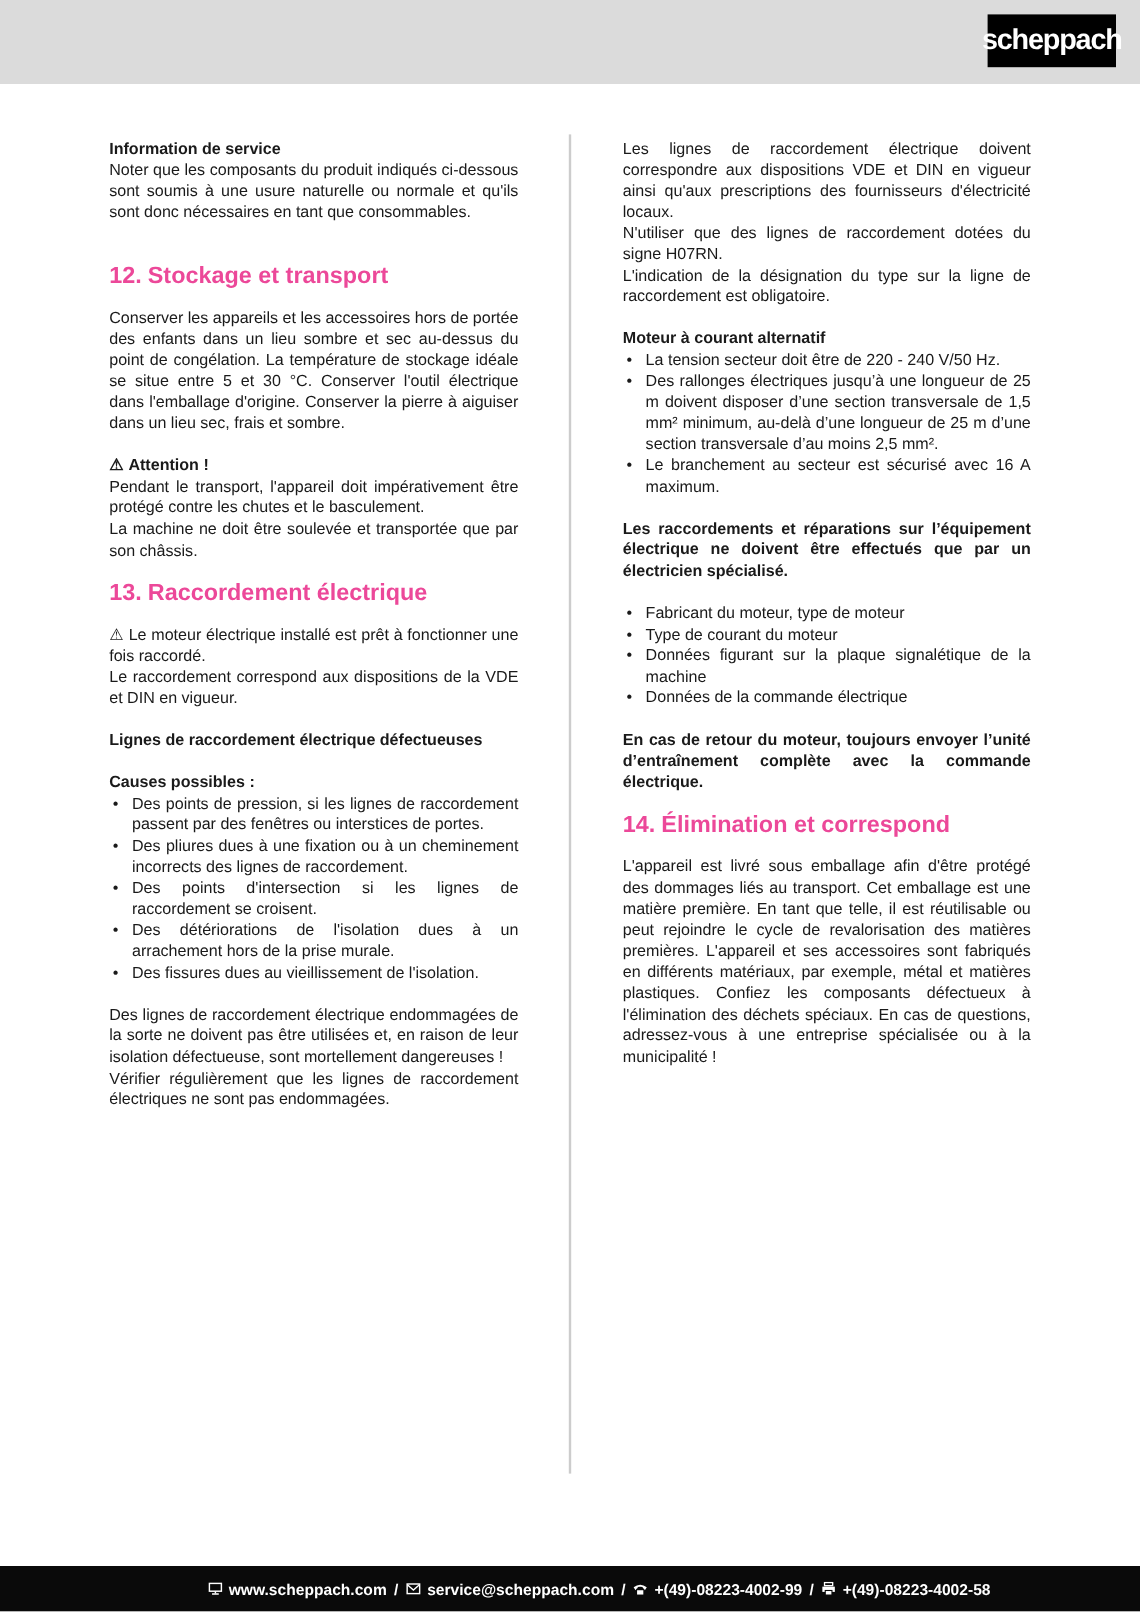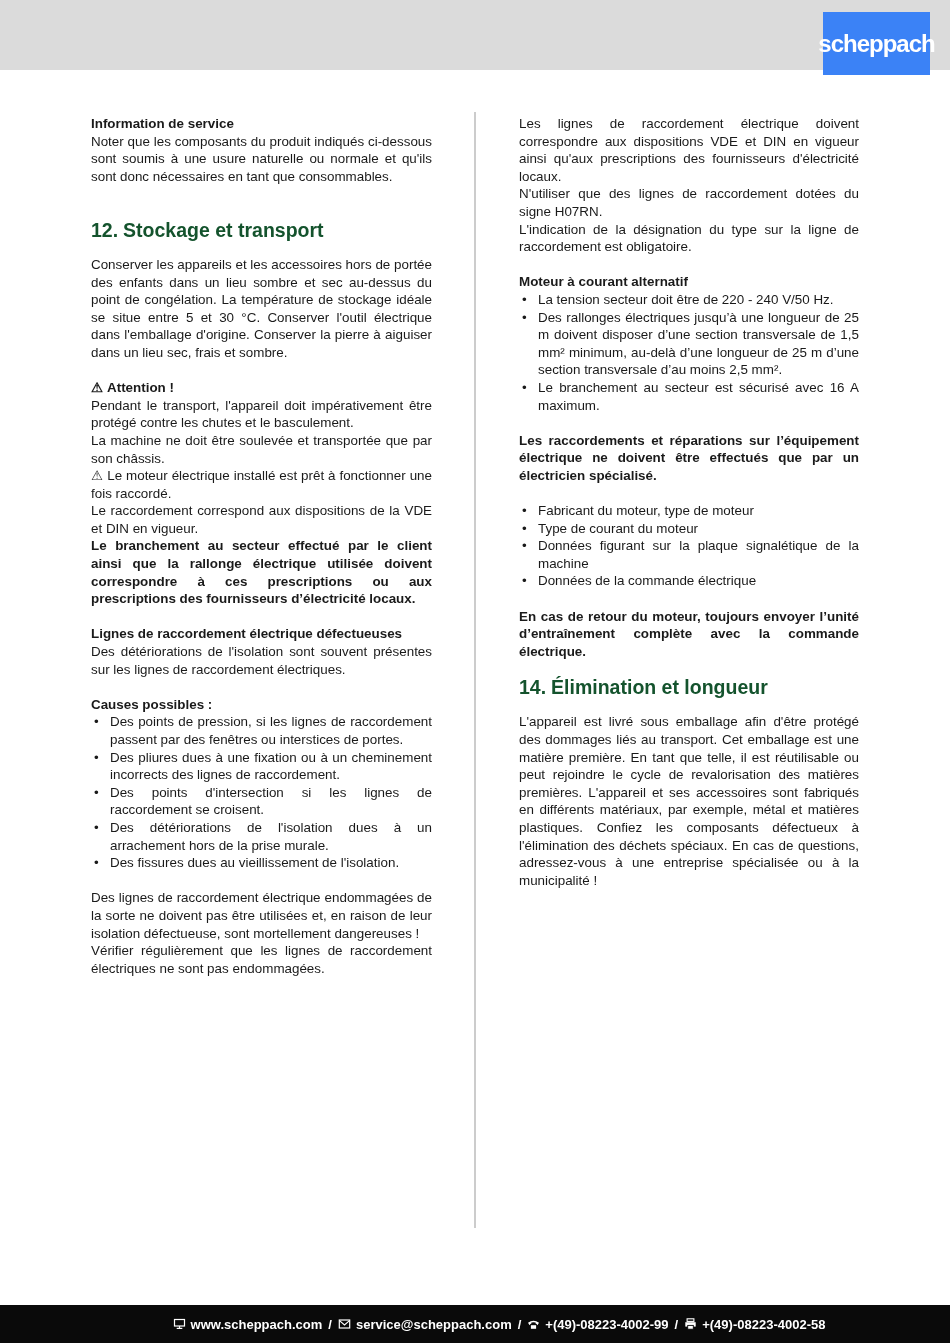--- a/index.html
+++ b/index.html
@@ -2,31 +2,31 @@
 <html><head>
 <meta charset="utf-8">
 <style>
   html,body{margin:0;padding:0;}
   body{
     width:950px;height:1343px;position:relative;background:#ffffff;
     font-family:"Liberation Sans", sans-serif;color:#1a1a1a;overflow:hidden;
   }
   .header-band{position:absolute;top:0;left:0;width:950px;height:70px;background:#dbdbdb;}
   .logo-box{
-    position:absolute;top:12px;left:823px;width:107px;height:63px;background:#3b82f6;
+    position:absolute;top:12px;left:823px;width:107px;height:44px;background:#000000;
     color:#fff;display:flex;align-items:center;justify-content:center;
     font-weight:bold;font-size:24px;letter-spacing:-1px;
   }
   .divider{position:absolute;left:474px;top:112px;width:2px;height:1116px;background:#cccccc;}
   .col{position:absolute;top:115px;font-size:13.4px;line-height:17.6px;text-align:justify;}
   .col-left{left:91px;width:341px;}
   .col-right{left:519px;width:340px;}
   .para{margin:0;}
   .bold{font-weight:bold;}
-  .h2{font-weight:bold;font-size:19.5px;line-height:24px;margin:15px 0 14px;text-align:left;color:#14532d;}
+  .h2{font-weight:bold;font-size:19.5px;line-height:24px;margin:15px 0 14px;text-align:left;color:#ec4899;}
   .h-num{display:inline-block;margin-right:5px;}
   .gap{height:17.6px;}
   .bullets{margin:0;}
   .b-row{display:flex;}
   .b-dot{flex:0 0 19px;padding-left:3px;box-sizing:border-box;}
   .b-txt{flex:1;text-align:justify;}
   .warn{margin-right:4px;}
   .page-label{position:absolute;top:1326px;right:89px;font-size:15px;color:#2a2a2a;}
   .footer-bar{
     position:absolute;left:0;bottom:0;width:950px;height:38px;background:#0a0a0a;color:#ffffff;
@@ -49,26 +49,25 @@
 <div class="col col-left">
     <p class="para bold">Information de service</p>
     <p class="para">Noter que les composants du produit indiqués ci-dessous sont soumis à une usure naturelle ou normale et qu'ils sont donc nécessaires en tant que consommables.</p>
     <div class="gap"></div>
     <div class="h2"><span class="h-num">12.</span><span>Stockage et transport</span></div>
     <p class="para">Conserver les appareils et les accessoires hors de portée des enfants dans un lieu sombre et sec au-dessus du point de congélation. La température de stockage idéale se situe entre 5 et 30 °C. Conserver l'outil électrique dans l'emballage d'origine. Conserver la pierre à aiguiser dans un lieu sec, frais et sombre.</p>
     <div class="gap"></div>
     <p class="para bold"><span class="warn">⚠</span>Attention !</p>
     <p class="para">Pendant le transport, l'appareil doit impérativement être protégé contre les chutes et le basculement.</p>
     <p class="para">La machine ne doit être soulevée et transportée que par son châssis.</p>
+    <div class="h2"><span class="h-num">13. </span><span>Raccordement électrique</span></div>
     <p class="para"><span class="warn">⚠</span>Le moteur électrique installé est prêt à fonctionner une fois raccordé.</p>
     <p class="para">Le raccordement correspond aux dispositions de la VDE et DIN en vigueur.</p>
-    <p class="para bold">Le branchement au secteur effectué par le client ainsi que la rallonge électrique utilisée doivent correspondre à ces prescriptions ou aux prescriptions des fournisseurs d’électricité locaux.</p>
     <div class="gap"></div>
     <p class="para bold">Lignes de raccordement électrique défectueuses</p>
-    <p class="para">Des détériorations de l'isolation sont souvent présentes sur les lignes de raccordement électriques.</p>
     <div class="gap"></div>
     <p class="para bold">Causes possibles :</p>
     <div class="bullets">
       <div class="b-row">
         <span class="b-dot">•</span>
         <span class="b-txt">Des points de pression, si les lignes de raccordement passent par des fenêtres ou interstices de portes.</span>
       </div>
       <div class="b-row">
         <span class="b-dot">•</span>
         <span class="b-txt">Des pliures dues à une fixation ou à un cheminement incorrects des lignes de raccordement.</span>
@@ -126,21 +125,21 @@
         <span class="b-dot">•</span>
         <span class="b-txt">Données figurant sur la plaque signalétique de la machine</span>
       </div>
       <div class="b-row">
         <span class="b-dot">•</span>
         <span class="b-txt">Données de la commande électrique</span>
       </div>
     </div>
     <div class="gap"></div>
     <p class="para bold">En cas de retour du moteur, toujours envoyer l’unité d’entraînement complète avec la commande électrique.</p>
-    <div class="h2"><span class="h-num">14.</span><span>Élimination et longueur</span></div>
+    <div class="h2"><span class="h-num">14.</span><span>Élimination et correspond</span></div>
     <p class="para">L'appareil est livré sous emballage afin d'être protégé des dommages liés au transport. Cet emballage est une matière première. En tant que telle, il est réutilisable ou peut rejoindre le cycle de revalorisation des matières premières. L'appareil et ses accessoires sont fabriqués en différents matériaux, par exemple, métal et matières plastiques. Confiez les composants défectueux à l'élimination des déchets spéciaux. En cas de questions, adressez-vous à une entreprise spécialisée ou à la municipalité !</p>
   </div>
 
 <div class="page-label">FR | 33</div>
 
 <div class="footer-bar">
     <span class="f-item">
       <svg width="13" height="12" viewBox="0 0 12 12" class="f-ico">
         <rect x="1" y="1.5" width="10" height="6.5" fill="none" stroke="#fff" stroke-width="1.2"></rect>
         <line x1="6" y1="8" x2="6" y2="10" stroke="#fff" stroke-width="1.2"></line>

